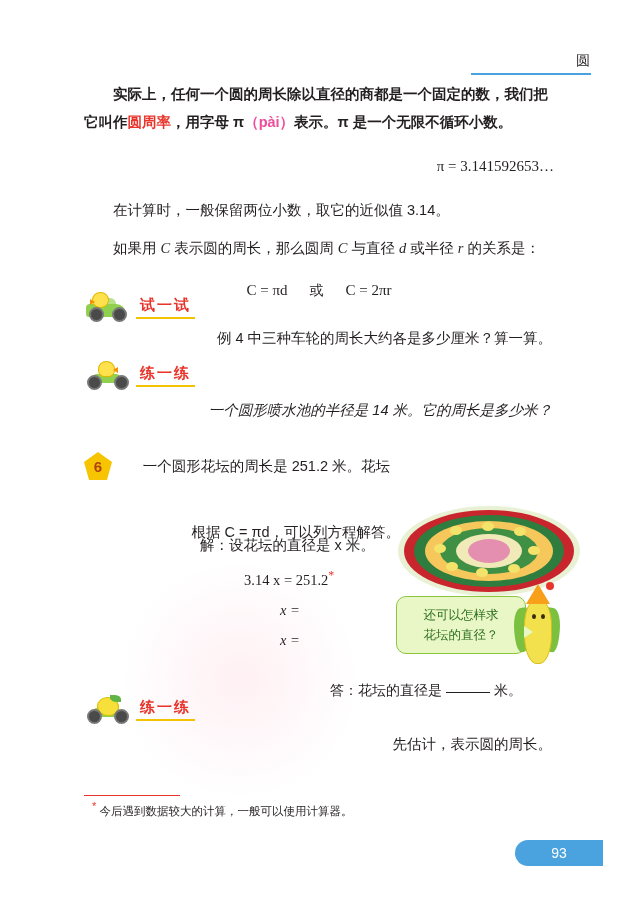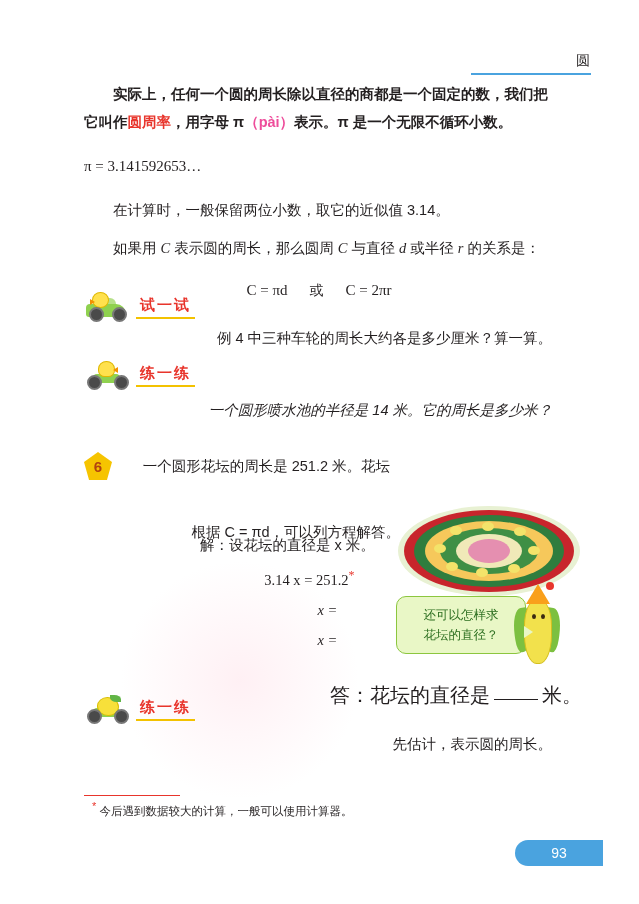--- a/index.html
+++ b/index.html
@@ -54,21 +54,21 @@
   .indent {
     text-indent: 2em;
   }
   .hl-red {
     color: #e8352c;
   }
   .pink {
     color: #ee4d9b;
   }
   .center {
-    text-align: left;
+    text-align: right;
   }
   i.math {
     font-family: "Liberation Serif", serif;
     font-style: italic;
   }
   .serif {
     font-family: "Liberation Serif", serif;
   }
 
   .para {
@@ -238,21 +238,20 @@
     text-align: right;
   }
 
   
   .solution {
     position: absolute;
     left: 200px;
     top: 530px;
     font-size: 14.5px;
     line-height: 30px;
-    text-align: center;
   }
   .sol-line {
     white-space: nowrap;
   }
   .sol-eq {
     margin-left: 44px;
     font-family: "Liberation Serif", serif;
   }
   .sol-x {
     margin-left: 80px;
@@ -262,21 +261,21 @@
   .star {
     color: #e8352c;
     font-size: 12px;
     vertical-align: super;
   }
 
   .answer {
     position: absolute;
     left: 330px;
     top: 682px;
-    font-size: 20px;
+    font-size: 14px;
     font-family: Liberation Serif, serif;
   }
   .blank-line {
     display: inline-block;
     width: 44px;
     border-bottom: 1px solid #231f20;
     margin: 0 4px;
     vertical-align: 2px;
   }
 

